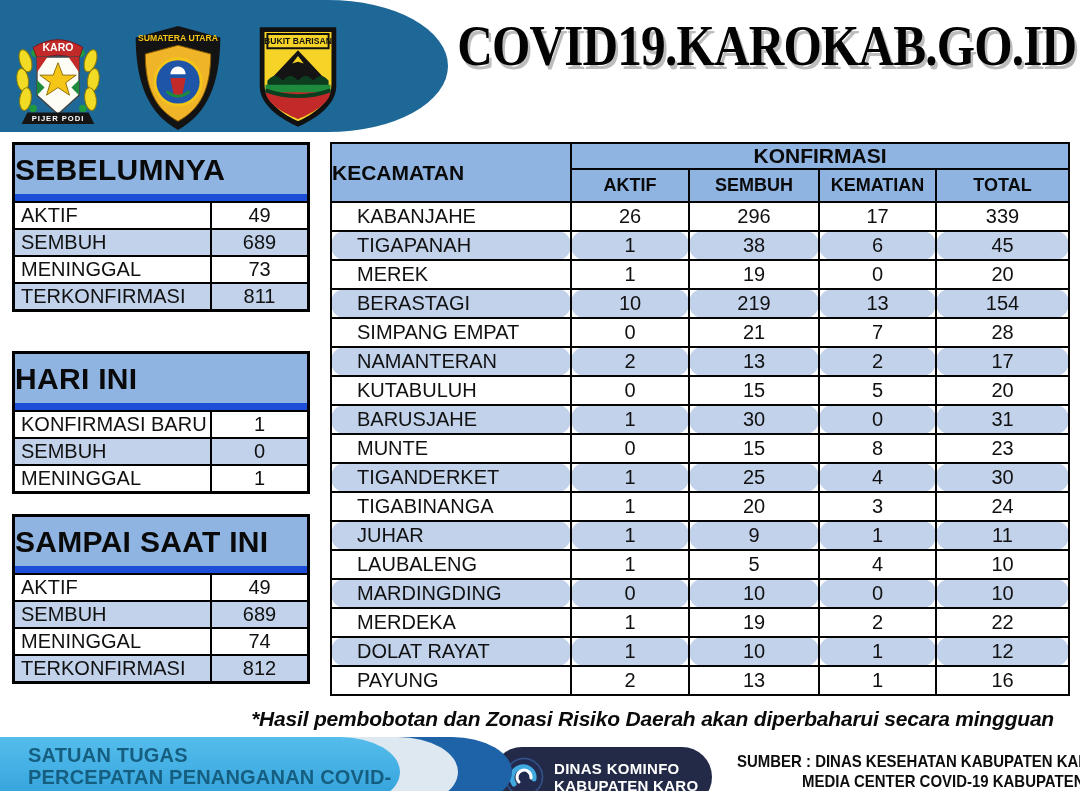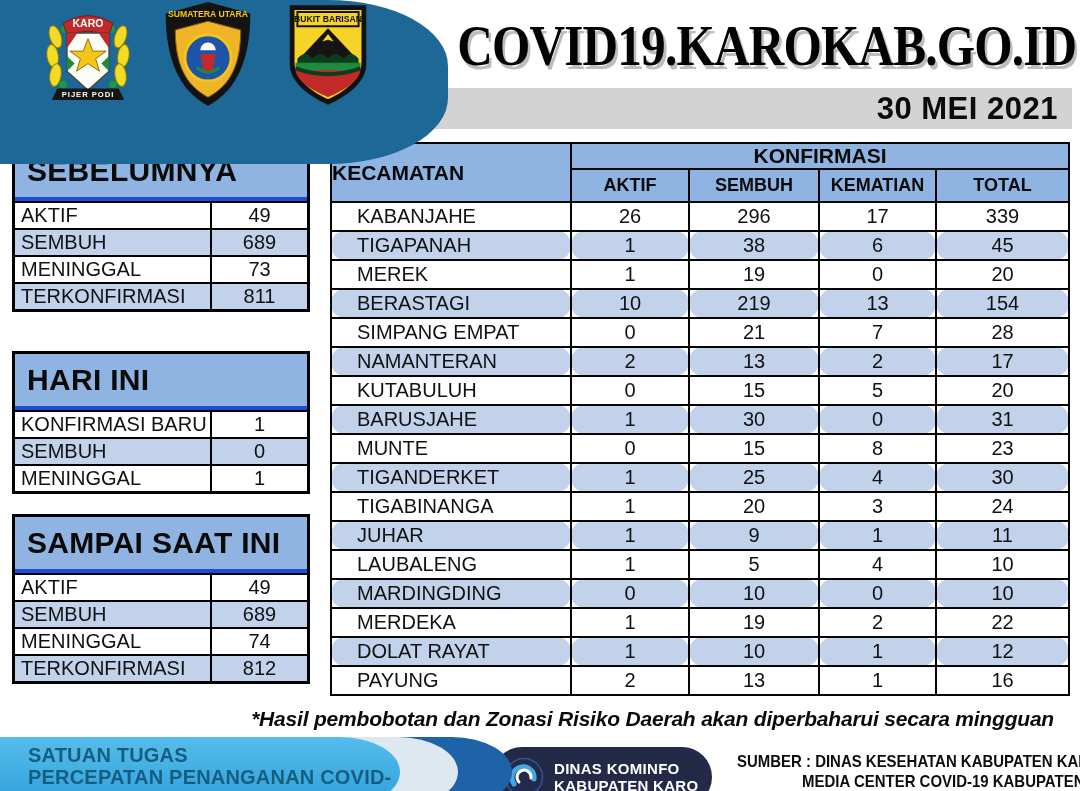--- a/index.html
+++ b/index.html
@@ -4,36 +4,36 @@
 <style>
   * { margin:0; padding:0; box-sizing:border-box; }
   body { background:#ffffff; }
   .page { position:relative; width:1080px; height:791px; background:#ffffff; overflow:hidden;
           font-family:"Liberation Sans", sans-serif; color:#111; }
 
   
   .date-bar { position:absolute; left:348px; top:88px; width:724px; height:41px; background:#D3D3D3;
               display:flex; align-items:center; justify-content:flex-end; padding-right:14px; }
   .date-text { font-size:31px; font-weight:bold; letter-spacing:.5px; color:#0b0b0b; }
-  .header-pill { position:absolute; left:0; top:0; width:448px; height:164px; background:#1E6897;
+  .header-pill { position:absolute; left:0; top:0; width:448px; height:132px; background:#1E6897;
                  border-radius:0 120px 120px 0 / 0 66px 66px 0;
-                 display:flex; align-items:flex-start; gap:26px; padding-left:44px; z-index:3; }
+                 display:flex; align-items:flex-end; gap:26px; padding-left:14px; z-index:3; }
   .site-title { position:absolute; left:430px; top:0; width:646px; height:90px;
                 display:flex; align-items:center; justify-content:flex-end; z-index:2; }
   .site-title span { display:inline-block; font-family:"Liberation Serif", serif; font-weight:bold;
                      font-size:58px; white-space:nowrap; transform:scaleX(.85); transform-origin:right center;
                      letter-spacing:-1px; color:#030303; text-shadow:3px 4px 0 #bdbdbd; }
 
   
   .panels { position:absolute; left:12px; top:142px; width:298px; }
   .panel { border:3px solid #000; background:#fff; }
   .panel:nth-of-type(2) { margin-top:39px; }
   .panel:nth-of-type(3) { margin-top:20px; }
-  .panel-title { height:56px; background:#8FB4E2; border-bottom:4px solid #1d4ed8;
-                 display:flex; align-items:center; padding-left:12px;
+  .panel-title { height:56px; background:#8FB4E2; border-bottom:7px solid #1d4ed8;
+                 display:flex; align-items:center; padding-left:0;
                  font-size:30px; font-weight:bold; letter-spacing:.3px; color:#0a0a0a; }
   .panel-row { height:27px; display:grid; grid-template-columns:1fr 95px; border-top:2px solid #000; }
   .panel-row:first-child { border-top:none; }
   .panel-row.alt { background:#C1D2EA; }
   .pr-label { display:flex; align-items:center; padding-left:6px; font-size:20px; border-right:2px solid #000; }
   .pr-value { display:flex; align-items:center; justify-content:center; font-size:20px; }
 
   
   .district-table { position:absolute; left:330px; top:142px; border-collapse:collapse; }
   .district-table th, .district-table td { border:2.5px solid #050505; padding:0; }
@@ -64,23 +64,20 @@
   .kominfo-text { color:#fff; font-weight:bold; font-size:15px; line-height:1.15; letter-spacing:.3px; }
   .source { position:absolute; left:737px; top:752px; transform:scaleX(.88); transform-origin:left top;
             font-size:17px; font-weight:bold; line-height:1.2; color:#0d0d0d; white-space:nowrap; }
   .source .line2 { padding-left:74px; }
 </style>
 </head>
 <body>
 
 <div class="page">
 
-  <div class="date-bar">
-    <span class="date-text">30 MEI 2021</span>
-  </div>
 
   <div class="header-pill">
 
     <svg viewBox="0 0 92 112" width="88" height="108">
       <g fill="#F2DB25" stroke="#8B7A00" stroke-width="1">
         <ellipse cx="12" cy="38" rx="6" ry="12" transform="rotate(-18 12 38)"></ellipse>
         <ellipse cx="9" cy="58" rx="6" ry="12" transform="rotate(-8 9 58)"></ellipse>
         <ellipse cx="12" cy="78" rx="6" ry="12" transform="rotate(8 12 78)"></ellipse>
         <ellipse cx="80" cy="38" rx="6" ry="12" transform="rotate(18 80 38)"></ellipse>
         <ellipse cx="83" cy="58" rx="6" ry="12" transform="rotate(8 83 58)"></ellipse>

